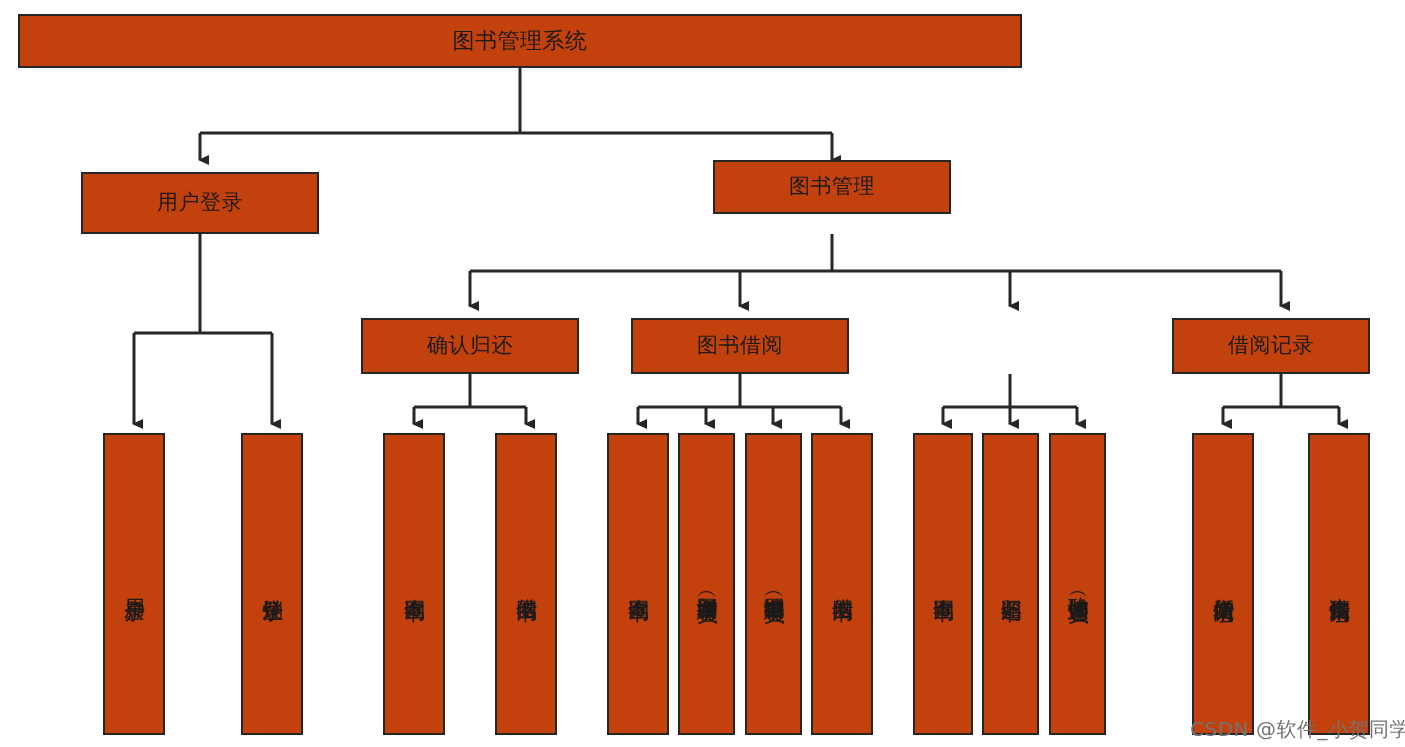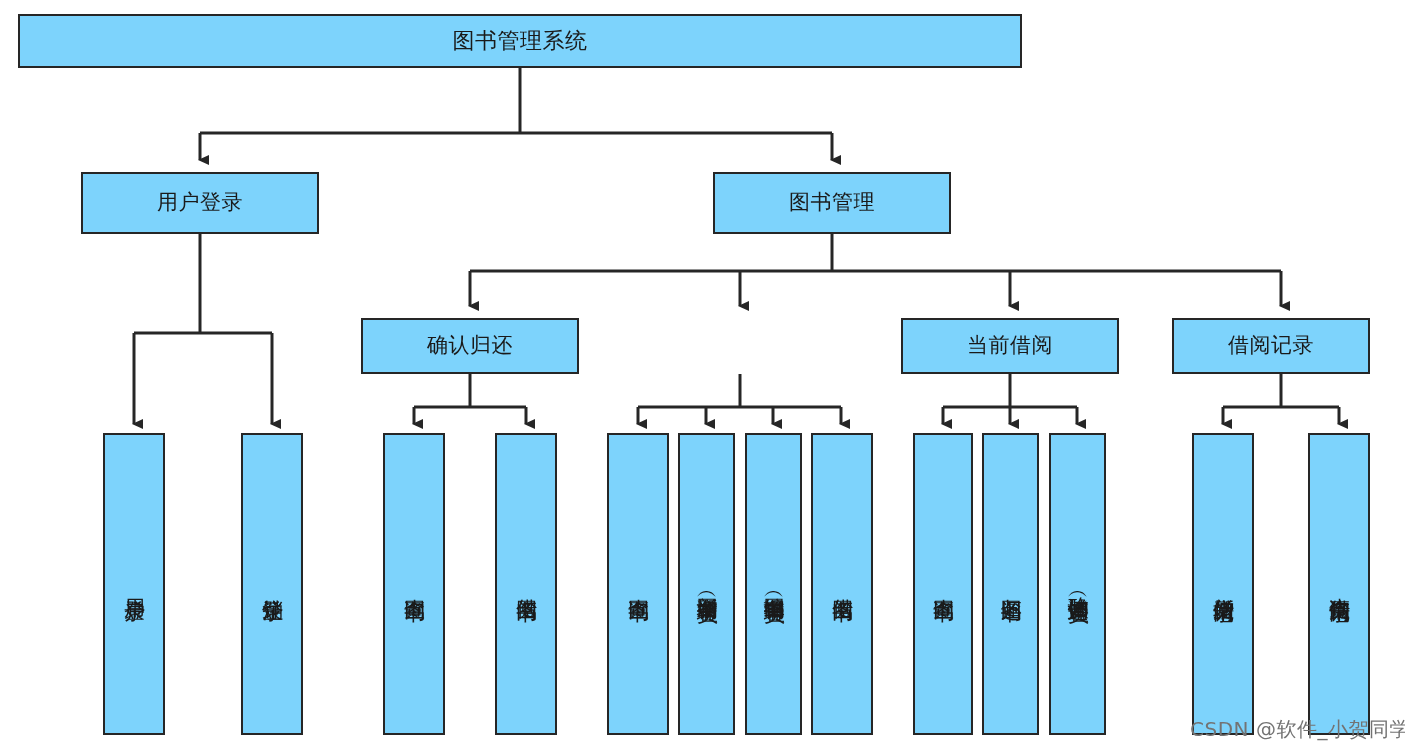--- a/index.html
+++ b/index.html
@@ -24,21 +24,21 @@
     left: 0;
     top: 0;
     width: 1405px;
     height: 747px;
     pointer-events: none;
   }
   .node {
     position: absolute;
     box-sizing: border-box;
     border: 2px solid #262626;
-    background: #7dd3fc;
+    background: #c2410c;
     display: flex;
     align-items: center;
     justify-content: center;
     color: #1a1a1a;
   }
   .node-h .label {
     font-size: 21px;
     line-height: 1.2;
     letter-spacing: 0.5px;
     white-space: nowrap;
@@ -121,29 +121,29 @@
     </g>
   </svg>
 
   <div class="node node-h node-root" style="left:18px; top:14px; width:1004px; height:54px;">
     <span class="label">图书管理系统</span>
   </div>
 
   <div class="node node-h" style="left:81px; top:172px; width:238px; height:62px;">
     <span class="label">用户登录</span>
   </div>
-  <div class="node node-h" style="left:713px; top:172px; width:238px; height:62px;">
+  <div class="node node-h" style="left:713px; top:160px; width:238px; height:54px;">
     <span class="label">图书管理</span>
   </div>
 
   <div class="node node-h" style="left:361px; top:318px; width:218px; height:56px;">
     <span class="label">确认归还</span>
   </div>
-  <div class="node node-h" style="left:901px; top:318px; width:218px; height:56px;">
-    <span class="label">当前借阅</span>
+  <div class="node node-h" style="left:631px; top:318px; width:218px; height:56px;">
+    <span class="label">图书借阅</span>
   </div>
   <div class="node node-h" style="left:1172px; top:318px; width:198px; height:56px;">
     <span class="label">借阅记录</span>
   </div>
 
   <div class="node node-v" style="left:103px; top:433px; width:62px; height:302px;">
     <span class="label">用户登录</span>
   </div>
   <div class="node node-v" style="left:241px; top:433px; width:62px; height:302px;">
     <span class="label">注销登录</span>

